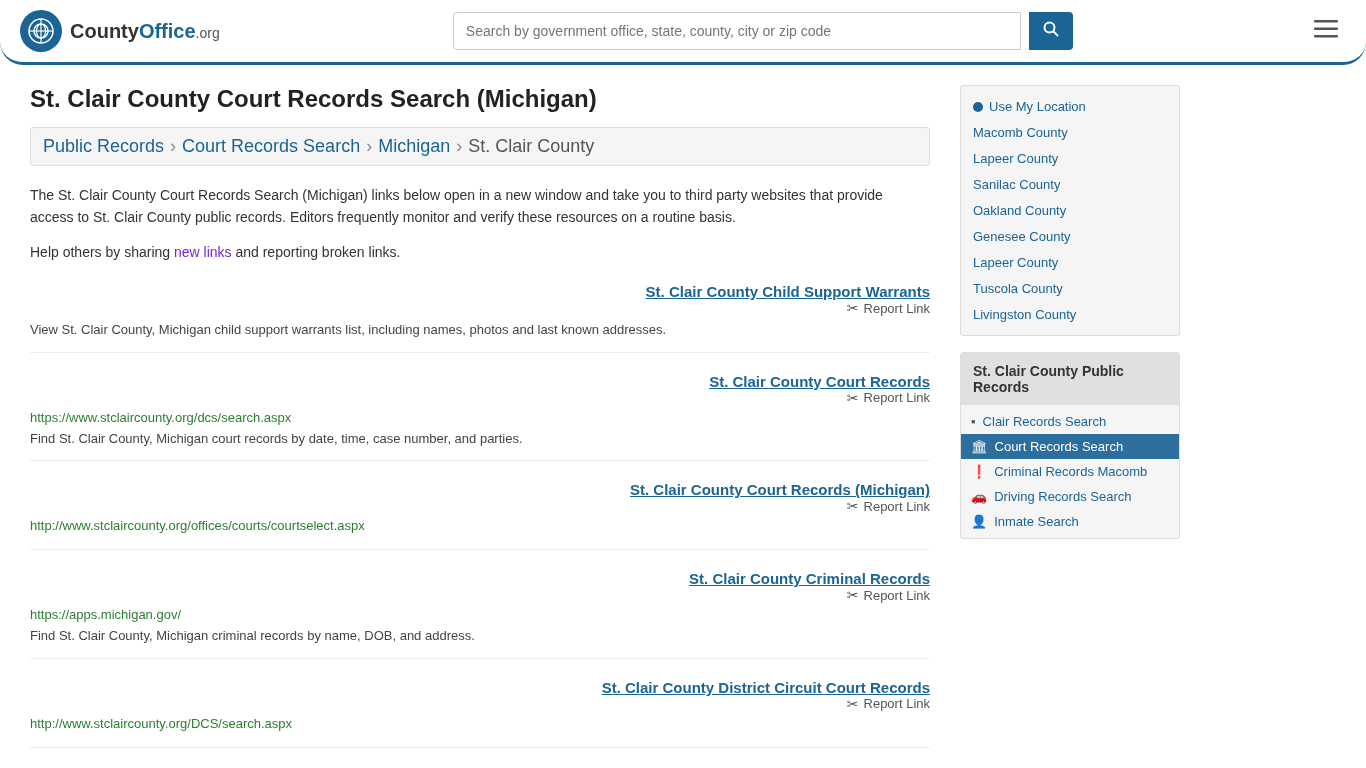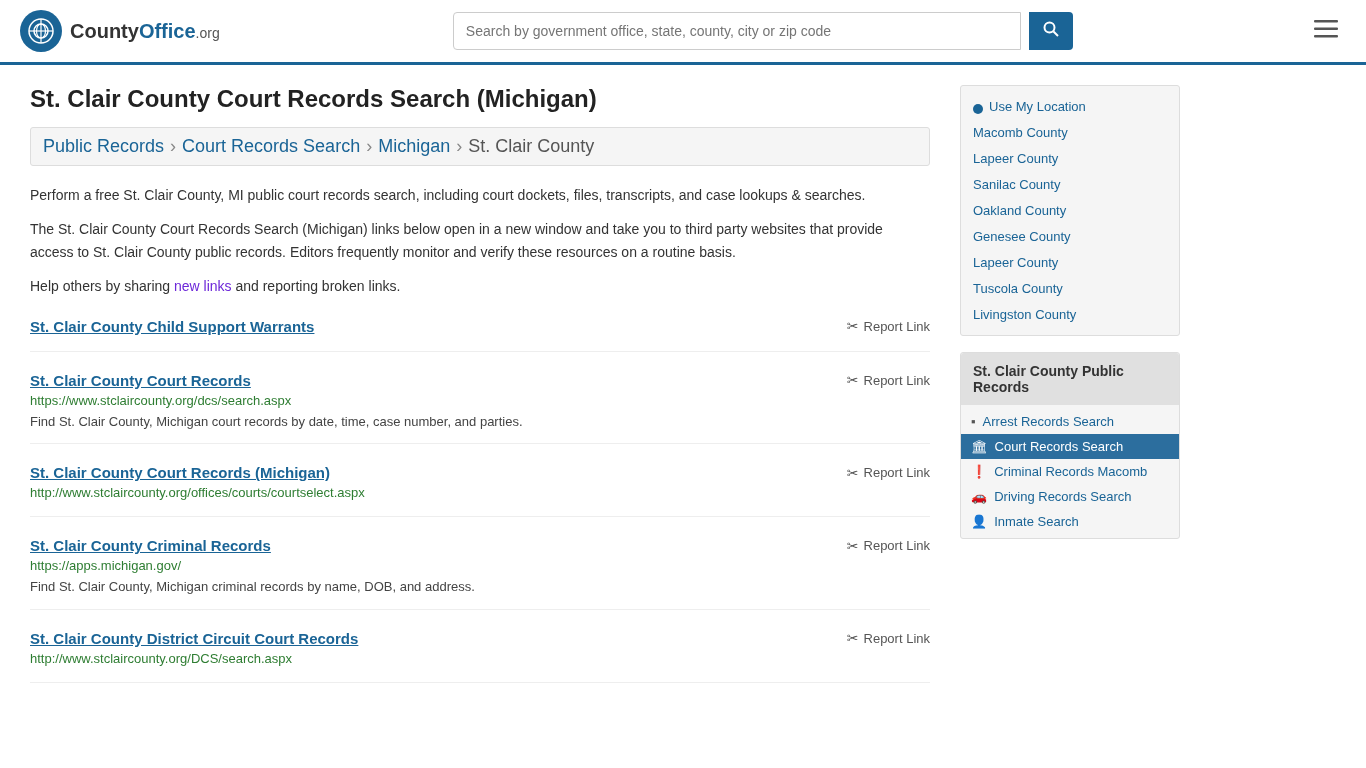--- a/index.html
+++ b/index.html
@@ -6,20 +6,21 @@
     body { font-family: Arial, sans-serif; font-size: 14px; color: #333; background: #fff; }
 
     
     .header {
       background: #fff;
       border-bottom: 3px solid #1a6496;
       padding: 10px 20px;
       display: flex;
       align-items: center;
       justify-content: space-between;
+      border-radius: 23px;
     }
     .logo-area {
       display: flex;
       align-items: center;
       gap: 8px;
     }
     .logo-circle {
       width: 42px;
       height: 42px;
       background: #1a6496;
@@ -125,22 +126,23 @@
 
     
     .result-item {
       margin: 20px 0;
       padding-bottom: 12px;
       border-bottom: 1px solid #eee;
     }
     .result-header {
       display: flex;
       justify-content: space-between;
-      align-items: center;
+      align-items: flex-end;
       margin-bottom: 4px;
+      flex-direction: column;
     }
     .result-title {
       font-size: 15px;
       font-weight: bold;
       color: #1a6496;
       text-decoration: underline;
       cursor: pointer;
     }
     .report-link {
       display: flex;
@@ -188,21 +190,21 @@
     .sidebar-list li {
       padding: 5px 12px;
     }
     .sidebar-list li a {
       color: #1a6496;
       text-decoration: none;
       font-size: 13px;
     }
     .location-item {
       display: flex;
-      align-items: flex-end;
+      align-items: center;
       gap: 6px;
     }
     .location-dot {
       width: 10px;
       height: 10px;
       background: #1a6496;
       border-radius: 50%;
       display: inline-block;
       flex-shrink: 0;
     }
@@ -283,36 +285,36 @@
     <nav class="breadcrumb">
       <a href="#">Public Records</a>
       <span class="breadcrumb-sep">›</span>
       <a href="#">Court Records Search</a>
       <span class="breadcrumb-sep">›</span>
       <a href="#">Michigan</a>
       <span class="breadcrumb-sep">›</span>
       <span>St. Clair County</span>
     </nav>
 
-    <p class="desc-para">Perform a free St. Clair County, MI public court records search, including court dockets, files, transcripts, and case lookups &amp; searches.</p>
     <p class="desc-para">The St. Clair County Court Records Search (Michigan) links below open in a new window and take you to third party websites that provide access to St. Clair County public records. Editors frequently monitor and verify these resources on a routine basis.</p>
     <p class="desc-para">
       <span>Help others by sharing </span><a href="#">new links</a><span> and reporting broken links.</span>
     </p>
 
     <div>
 
       <div class="result-item">
         <div class="result-header">
           <a class="result-title" href="#">St. Clair County Child Support Warrants</a>
           <span class="report-link">
             <span class="report-icon">✂</span>
             <span>Report Link</span>
           </span>
         </div>
+        <div class="result-desc">View St. Clair County, Michigan child support warrants list, including names, photos and last known addresses.</div>
       </div>
 
       <div class="result-item">
         <div class="result-header">
           <a class="result-title" href="#">St. Clair County Court Records</a>
           <span class="report-link">
             <span class="report-icon">✂</span>
             <span>Report Link</span>
           </span>
         </div>
@@ -376,21 +378,21 @@
         <li><a href="#">Tuscola County</a></li>
         <li><a href="#">Livingston County</a></li>
       </ul>
     </div>
 
     <div class="sidebar-section">
       <div class="sidebar-section-title">St. Clair County Public Records</div>
       <ul class="pub-records-list">
         <li>
           <span class="pub-icon dark">▪</span>
-          <a href="#">Arrest Records Search</a>
+          <a href="#">Clair Records Search</a>
         </li>
         <li class="active">
           <span class="pub-icon active">🏛</span>
           <a href="#">Court Records Search</a>
         </li>
         <li>
           <span class="pub-icon dark">❗</span>
           <a href="#">Criminal Records Macomb</a>
         </li>
         <li>

